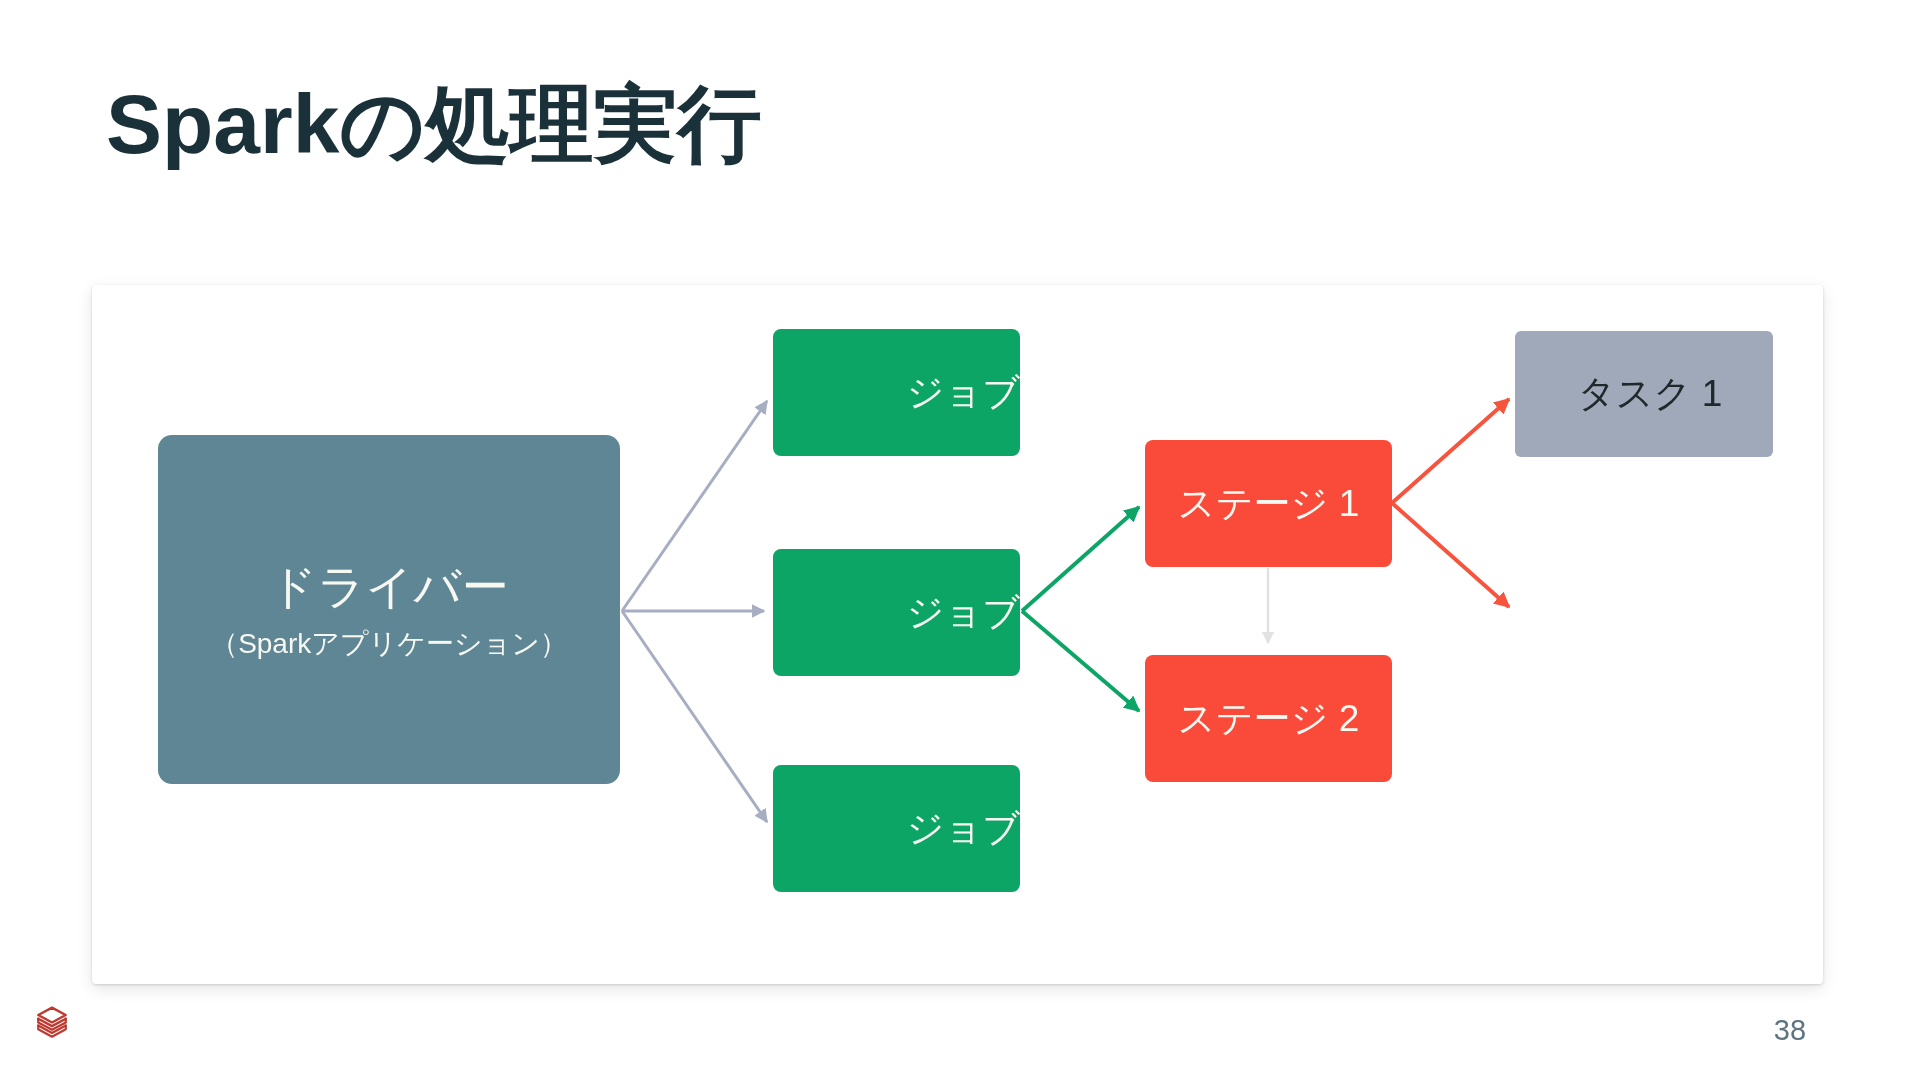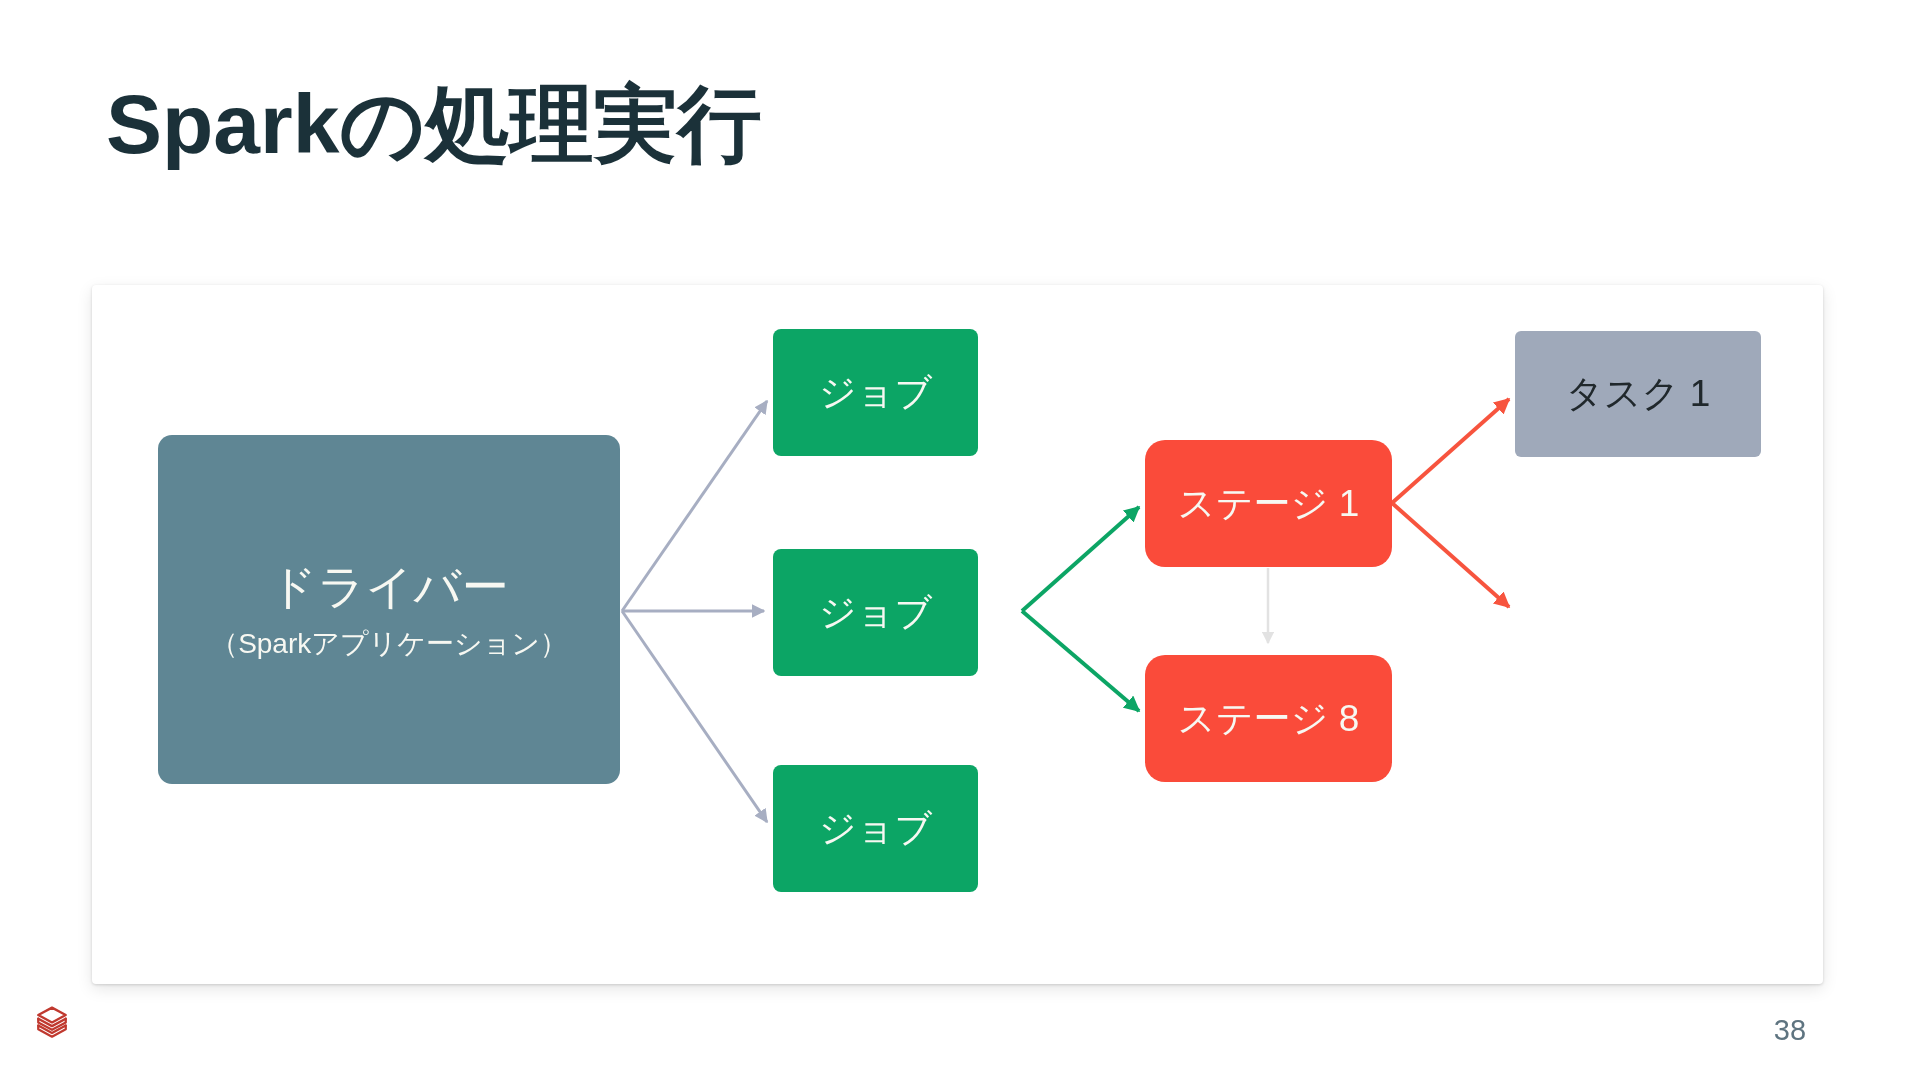--- a/index.html
+++ b/index.html
@@ -29,27 +29,27 @@
   .box{
     position:absolute;display:flex;align-items:center;justify-content:center;
     color:#F7F8F2;text-align:center;white-space:nowrap;
   }
   .driver{
     left:66px;top:150px;width:462px;height:349px;
     background:var(--driver-fill,#5F8694);border-radius:14px;flex-direction:column;
   }
   .driver-main{font-size:47px;line-height:1.2;}
   .driver-sub{font-size:28px;line-height:1.2;margin-top:12px;}
-  .job{left:681px;width:205px;height:127px;background:var(--job-fill,#0CA565);border-radius:8px;font-size:37px;}
+  .job{left:681px;width:247px;height:127px;background:var(--job-fill,#0CA565);border-radius:8px;font-size:37px;justify-content:flex-end;}
   .job1{top:44px}.job2{top:264px}.job3{top:480px}
-  .stage{left:1053px;width:247px;height:127px;background:var(--stage-fill,#FA4B3A);border-radius:20px;font-size:37px;}
+  .stage{left:1053px;width:247px;height:127px;background:var(--stage-fill,#FA4B3A);border-radius:8px;font-size:37px;}
   .stage1{top:155px}.stage2{top:370px}
   .task{
     left:1423px;width:246px;height:126px;background:var(--task-fill,#9FA9BA);
-    border-radius:6px;font-size:37px;color:var(--task-text,#20282C);
+    border-radius:6px;font-size:37px;color:var(--task-text,#20282C);padding-left:12px;
   }
   .task1{top:46px}.task2{top:263px}
   .logo{position:absolute;left:33px;top:1006px;}
   .logo path{stroke:var(--logo-red,#C0392F);stroke-width:2.2;fill:none;stroke-linejoin:round;stroke-linecap:round;}
   .pageno{position:absolute;left:1760px;top:1014px;width:60px;text-align:center;font-size:29px;color:var(--page-number-text,#5E7480);}
 </style>
 </head>
 <body>
 
 <div class="slide">
@@ -107,21 +107,21 @@
       <span>ジョブ</span>
     </div>
     <div class="box job job3">
       <span>ジョブ</span>
     </div>
 
     <div class="box stage stage1">
       <span>ステージ 1</span>
     </div>
     <div class="box stage stage2">
-      <span>ステージ 8</span>
+      <span>ステージ 2</span>
     </div>
 
     <div class="box task task1">
       <span>タスク 1</span>
     </div>
 
   </div>
 
   <svg class="logo" width="38" height="36" viewBox="0 0 36 34" aria-hidden="true">
     <path d="M18 1.5 L31 8.5 L18 15.5 L5 8.5 Z"></path>

